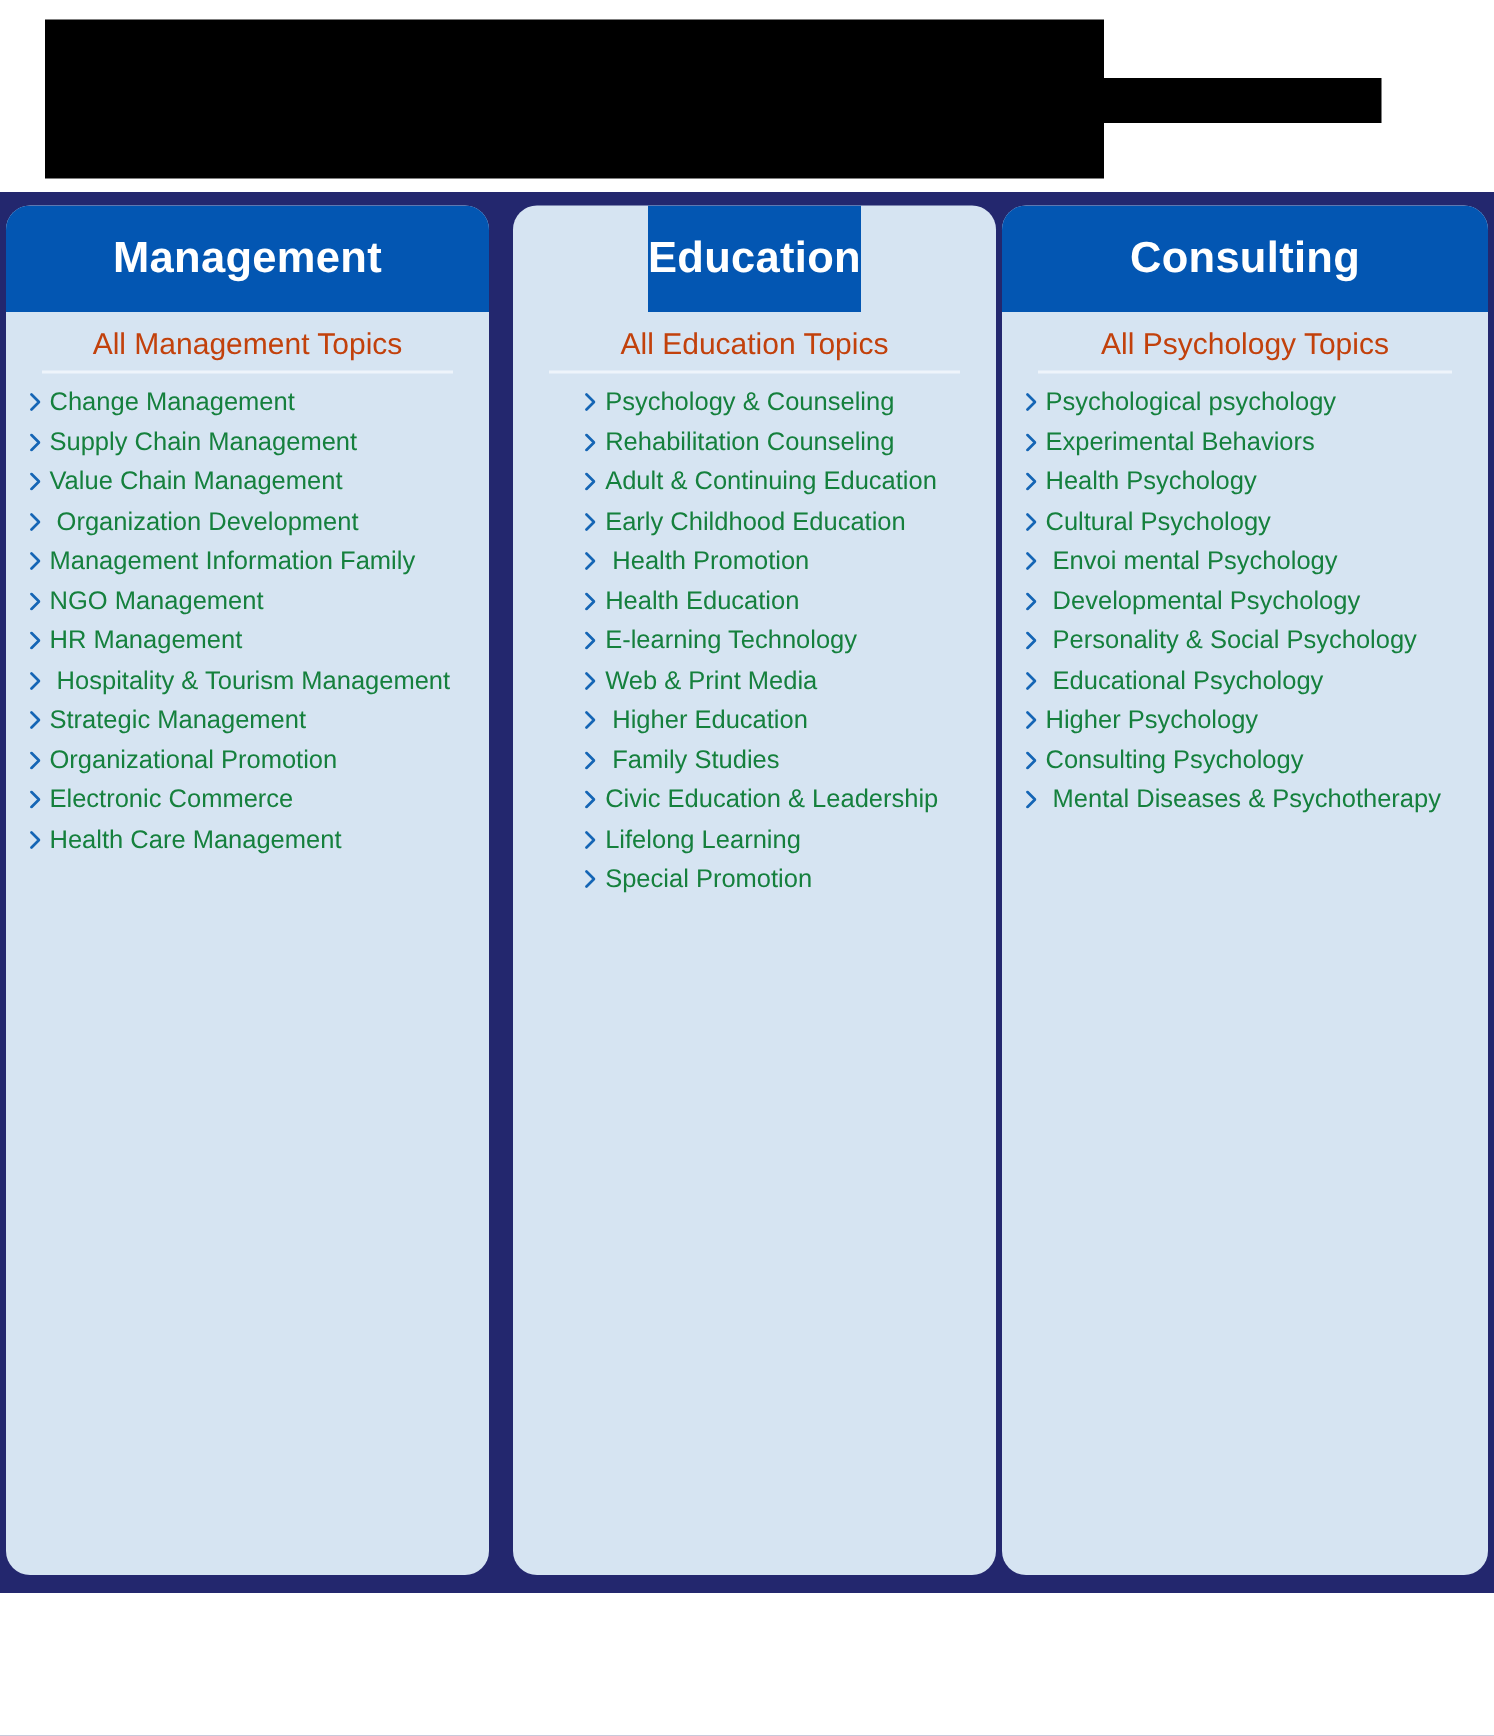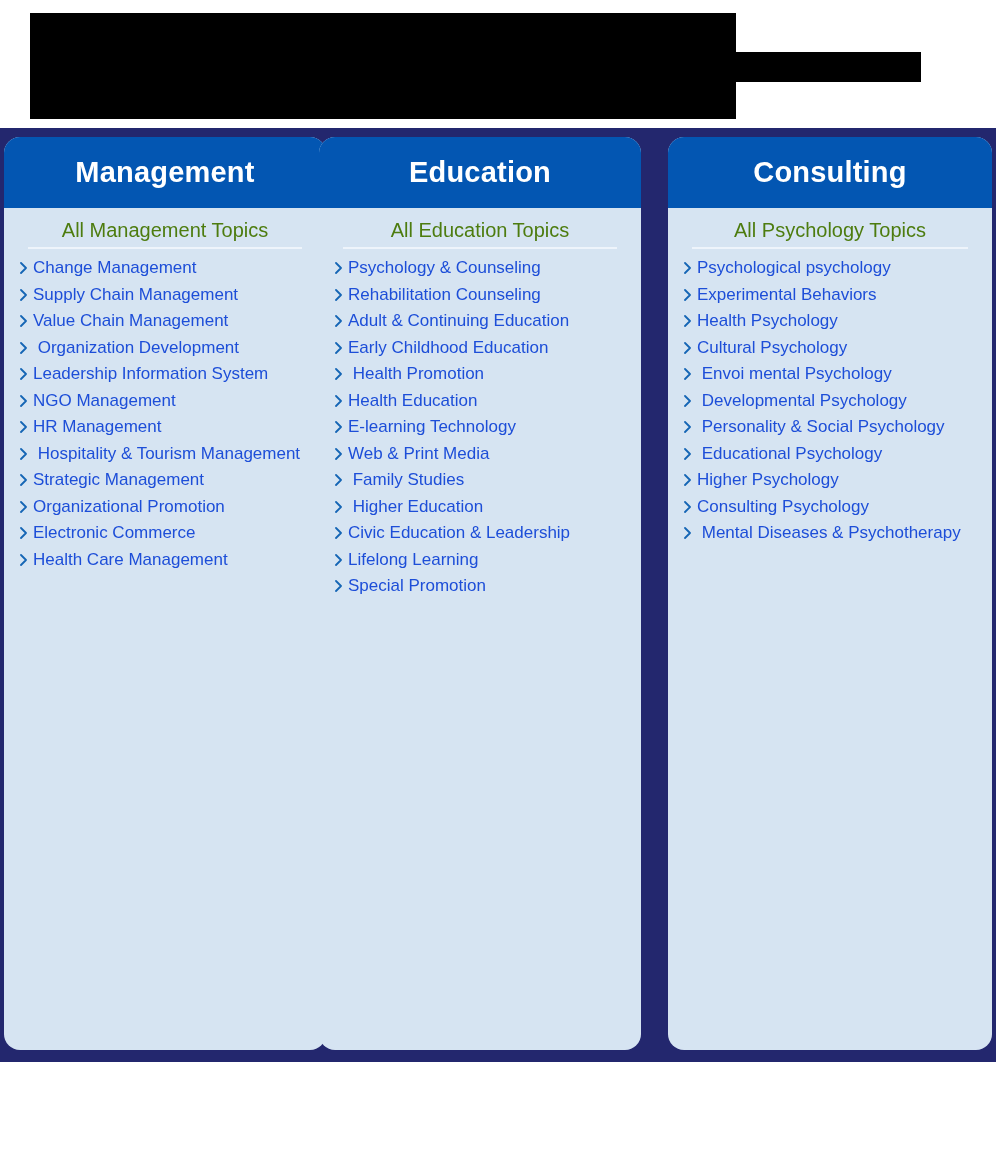--- a/index.html
+++ b/index.html
@@ -19,41 +19,41 @@
     position:absolute;left:0;top:128px;width:996px;height:934px;
     background:#23276e;
   }
   .cards{position:absolute;left:0;top:0;width:100%;height:100%;}
   .card{
     position:absolute;top:9px;height:913px;width:322px;
     border-radius:16px;overflow:hidden;background:#d6e4f2;
     display:flex;flex-direction:column;
   }
   .card:nth-child(1){left:4px;}
-  .card:nth-child(2){left:319px;}
+  .card:nth-child(2){left:342px;align-items:center;}
   .card:nth-child(3){left:668px;width:324px;}
   .card-header{
     height:71px;background:#0356b2;display:flex;align-items:center;justify-content:center;
     flex:0 0 auto;
   }
   .card-header h2{
     margin:0;color:#ffffff;font-size:29px;font-weight:700;letter-spacing:0.2px;
   }
   .topics-heading{
-    margin-top:11px;text-align:center;font-size:20px;color:#4d7c0f;
+    margin-top:11px;text-align:center;font-size:20px;color:#c2410c;
   }
   .divider{
     border-top:2px solid #eef4fb;margin:5px auto 4px auto;width:85%;
   }
   .topic-list{
     list-style:none;margin:0;padding:2px 6px 0 16px;
   }
   .topic-list li{
     display:flex;align-items:center;height:26.5px;
-    font-size:17px;color:#1d4ed8;cursor:pointer;
+    font-size:17px;color:#15803d;cursor:pointer;
   }
   .chev{
     flex:0 0 auto;margin-right:6px;display:flex;align-items:center;
   }
   .label{
     white-space:pre-wrap;
   }
 </style>
 </head>
 <body>
@@ -101,21 +101,21 @@
               </svg>
             </span>
             <span class="label"> Organization Development</span>
           </li>
           <li>
             <span class="chev">
               <svg width="7" height="12" viewBox="0 0 7 12">
                 <polyline points="1,1 6,6 1,11" fill="none" stroke="#1565b5" stroke-width="1.8" stroke-linecap="round" stroke-linejoin="round"></polyline>
               </svg>
             </span>
-            <span class="label">Leadership Information System</span>
+            <span class="label">Management Information Family</span>
           </li>
           <li>
             <span class="chev">
               <svg width="7" height="12" viewBox="0 0 7 12">
                 <polyline points="1,1 6,6 1,11" fill="none" stroke="#1565b5" stroke-width="1.8" stroke-linecap="round" stroke-linejoin="round"></polyline>
               </svg>
             </span>
             <span class="label">NGO Management</span>
           </li>
           <li>
@@ -239,29 +239,29 @@
               </svg>
             </span>
             <span class="label">Web &amp; Print Media</span>
           </li>
           <li>
             <span class="chev">
               <svg width="7" height="12" viewBox="0 0 7 12">
                 <polyline points="1,1 6,6 1,11" fill="none" stroke="#1565b5" stroke-width="1.8" stroke-linecap="round" stroke-linejoin="round"></polyline>
               </svg>
             </span>
+            <span class="label"> Higher Education</span>
+          </li>
+          <li>
+            <span class="chev">
+              <svg width="7" height="12" viewBox="0 0 7 12">
+                <polyline points="1,1 6,6 1,11" fill="none" stroke="#1565b5" stroke-width="1.8" stroke-linecap="round" stroke-linejoin="round"></polyline>
+              </svg>
+            </span>
             <span class="label"> Family Studies</span>
-          </li>
-          <li>
-            <span class="chev">
-              <svg width="7" height="12" viewBox="0 0 7 12">
-                <polyline points="1,1 6,6 1,11" fill="none" stroke="#1565b5" stroke-width="1.8" stroke-linecap="round" stroke-linejoin="round"></polyline>
-              </svg>
-            </span>
-            <span class="label"> Higher Education</span>
           </li>
           <li>
             <span class="chev">
               <svg width="7" height="12" viewBox="0 0 7 12">
                 <polyline points="1,1 6,6 1,11" fill="none" stroke="#1565b5" stroke-width="1.8" stroke-linecap="round" stroke-linejoin="round"></polyline>
               </svg>
             </span>
             <span class="label">Civic Education &amp; Leadership</span>
           </li>
           <li>

